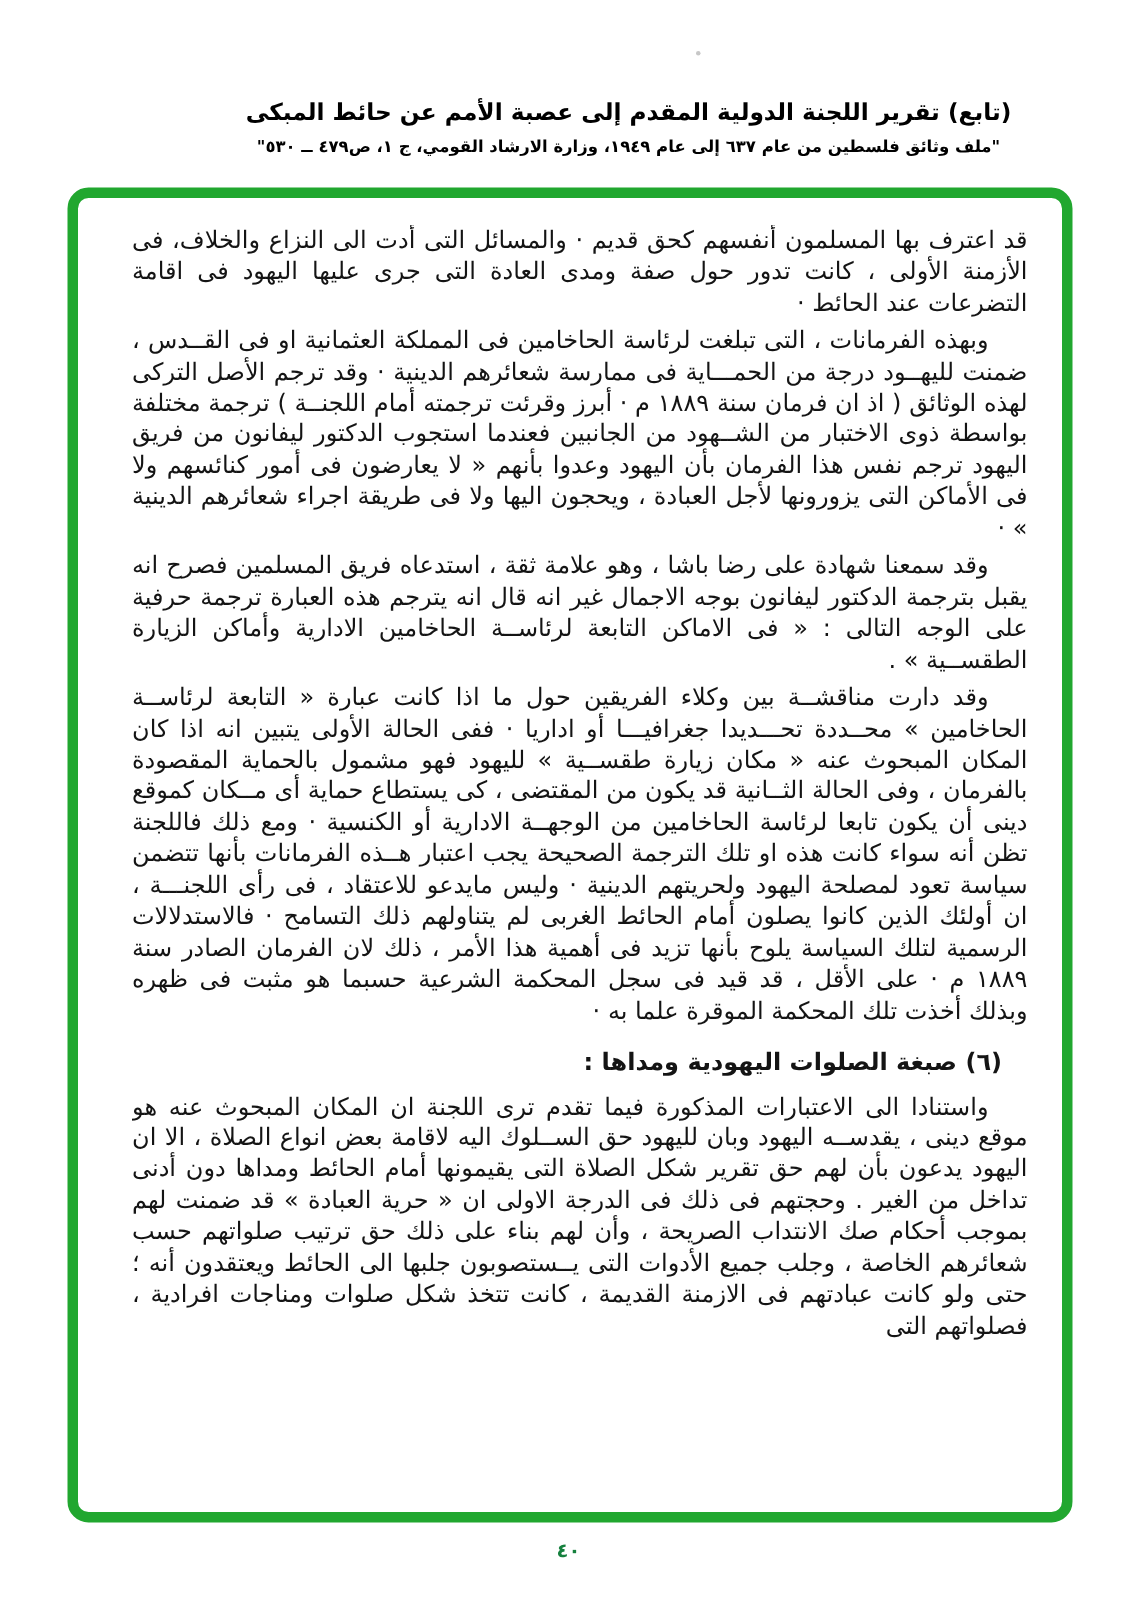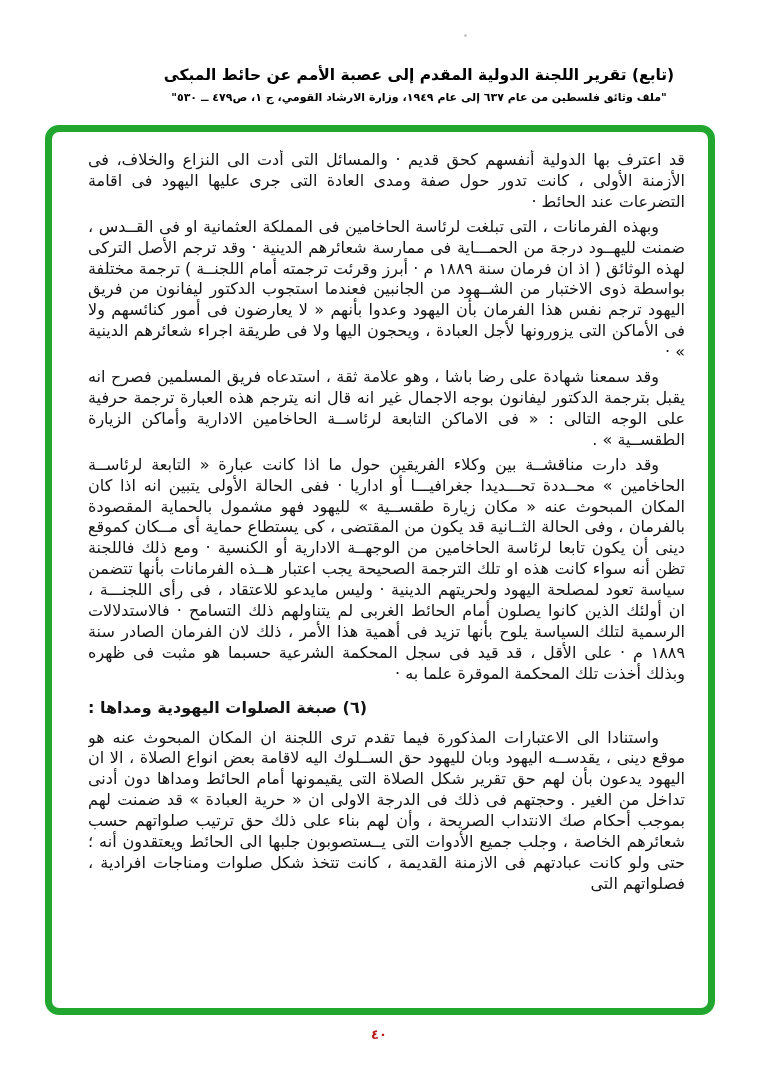--- a/index.html
+++ b/index.html
@@ -36,43 +36,43 @@
     width:597px; height:762px;
     direction:rtl; text-align:justify;
     font-size:16px; line-height:20.9px;
     color:#141414;
     overflow:hidden;
   }
   .para { margin:0 0 4px 0; }
   .para.indent { text-indent:26px; }
   .sec-heading {
     font-size:16px; font-weight:bold;
-    margin:13px 0 9px 0;
-    text-align:left;
+    margin:13px 17px 9px 0;
+    text-align:right;
   }
   .pagenum {
     position:absolute; top:1027px; left:0; width:758px;
-    text-align:center; font-size:13px; font-weight:bold; color:#b91c1c;
+    text-align:center; font-size:13px; font-weight:bold; color:#15803d;
     direction:rtl;
   }
 </style>
 </head>
 <body>
 
 <div class="speck"></div>
 
 <div class="header">
   <p class="header-title">(تابع) تقرير اللجنة الدولية المقدم إلى عصبة الأمم عن حائط المبكى</p>
   <p class="header-source">"ملف وثائق فلسطين من عام ٦٣٧ إلى عام ١٩٤٩، وزارة الارشاد القومي، ج ١، ص٤٧٩ ــ ٥٣٠"</p>
 </div>
 
 <div class="frame" style="border-color: rgb(33, 167, 47);"></div>
 
 <div class="textblock" style="color: rgb(20, 20, 20);">
-    <p class="para">قد اعترف بها الدولية أنفسهم كحق قديم · والمسائل التى أدت الى النزاع والخلاف، فى الأزمنة الأولى ، كانت تدور حول صفة ومدى العادة التى جرى عليها اليهود فى اقامة التضرعات عند الحائط ·</p>
+    <p class="para">قد اعترف بها المسلمون أنفسهم كحق قديم · والمسائل التى أدت الى النزاع والخلاف، فى الأزمنة الأولى ، كانت تدور حول صفة ومدى العادة التى جرى عليها اليهود فى اقامة التضرعات عند الحائط ·</p>
     <p class="para indent">وبهذه الفرمانات ، التى تبلغت لرئاسة الحاخامين فى المملكة العثمانية او فى القــدس ، ضمنت لليهــود درجة من الحمـــاية فى ممارسة شعائرهم الدينية · وقد ترجم الأصل التركى لهذه الوثائق ( اذ ان فرمان سنة ١٨٨٩ م · أبرز وقرئت ترجمته أمام اللجنــة ) ترجمة مختلفة بواسطة ذوى الاختبار من الشــهود من الجانبين فعندما استجوب الدكتور ليفانون من فريق اليهود ترجم نفس هذا الفرمان بأن اليهود وعدوا بأنهم « لا يعارضون فى أمور كنائسهم ولا فى الأماكن التى يزورونها لأجل العبادة ، ويحجون اليها ولا فى طريقة اجراء شعائرهم الدينية » ·</p>
     <p class="para indent">وقد سمعنا شهادة على رضا باشا ، وهو علامة ثقة ، استدعاه فريق المسلمين فصرح انه يقبل بترجمة الدكتور ليفانون بوجه الاجمال غير انه قال انه يترجم هذه العبارة ترجمة حرفية على الوجه التالى : « فى الاماكن التابعة لرئاســة الحاخامين الادارية وأماكن الزيارة الطقســية » .</p>
     <p class="para indent">وقد دارت مناقشــة بين وكلاء الفريقين حول ما اذا كانت عبارة « التابعة لرئاســة الحاخامين » محــددة تحـــديدا جغرافيـــا أو اداريا · ففى الحالة الأولى يتبين انه اذا كان المكان المبحوث عنه « مكان زيارة طقســية » لليهود فهو مشمول بالحماية المقصودة بالفرمان ، وفى الحالة الثــانية قد يكون من المقتضى ، كى يستطاع حماية أى مــكان كموقع دينى أن يكون تابعا لرئاسة الحاخامين من الوجهــة الادارية أو الكنسية · ومع ذلك فاللجنة تظن أنه سواء كانت هذه او تلك الترجمة الصحيحة يجب اعتبار هــذه الفرمانات بأنها تتضمن سياسة تعود لمصلحة اليهود ولحريتهم الدينية · وليس مايدعو للاعتقاد ، فى رأى اللجنـــة ، ان أولئك الذين كانوا يصلون أمام الحائط الغربى لم يتناولهم ذلك التسامح · فالاستدلالات الرسمية لتلك السياسة يلوح بأنها تزيد فى أهمية هذا الأمر ، ذلك لان الفرمان الصادر سنة ١٨٨٩ م · على الأقل ، قد قيد فى سجل المحكمة الشرعية حسبما هو مثبت فى ظهره وبذلك أخذت تلك المحكمة الموقرة علما به ·</p>
     <h3 class="sec-heading">(٦) صبغة الصلوات اليهودية ومداها :</h3>
     <p class="para indent">واستنادا الى الاعتبارات المذكورة فيما تقدم ترى اللجنة ان المكان المبحوث عنه هو موقع دينى ، يقدســه اليهود وبان لليهود حق الســلوك اليه لاقامة بعض انواع الصلاة ، الا ان اليهود يدعون بأن لهم حق تقرير شكل الصلاة التى يقيمونها أمام الحائط ومداها دون أدنى تداخل من الغير . وحجتهم فى ذلك فى الدرجة الاولى ان « حرية العبادة » قد ضمنت لهم بموجب أحكام صك الانتداب الصريحة ، وأن لهم بناء على ذلك حق ترتيب صلواتهم حسب شعائرهم الخاصة ، وجلب جميع الأدوات التى يــستصوبون جلبها الى الحائط ويعتقدون أنه ؛ حتى ولو كانت عبادتهم فى الازمنة القديمة ، كانت تتخذ شكل صلوات ومناجات افرادية ، فصلواتهم التى</p>
   </div>
 
 <div class="pagenum">٤٠</div>
 
 </body></html>

